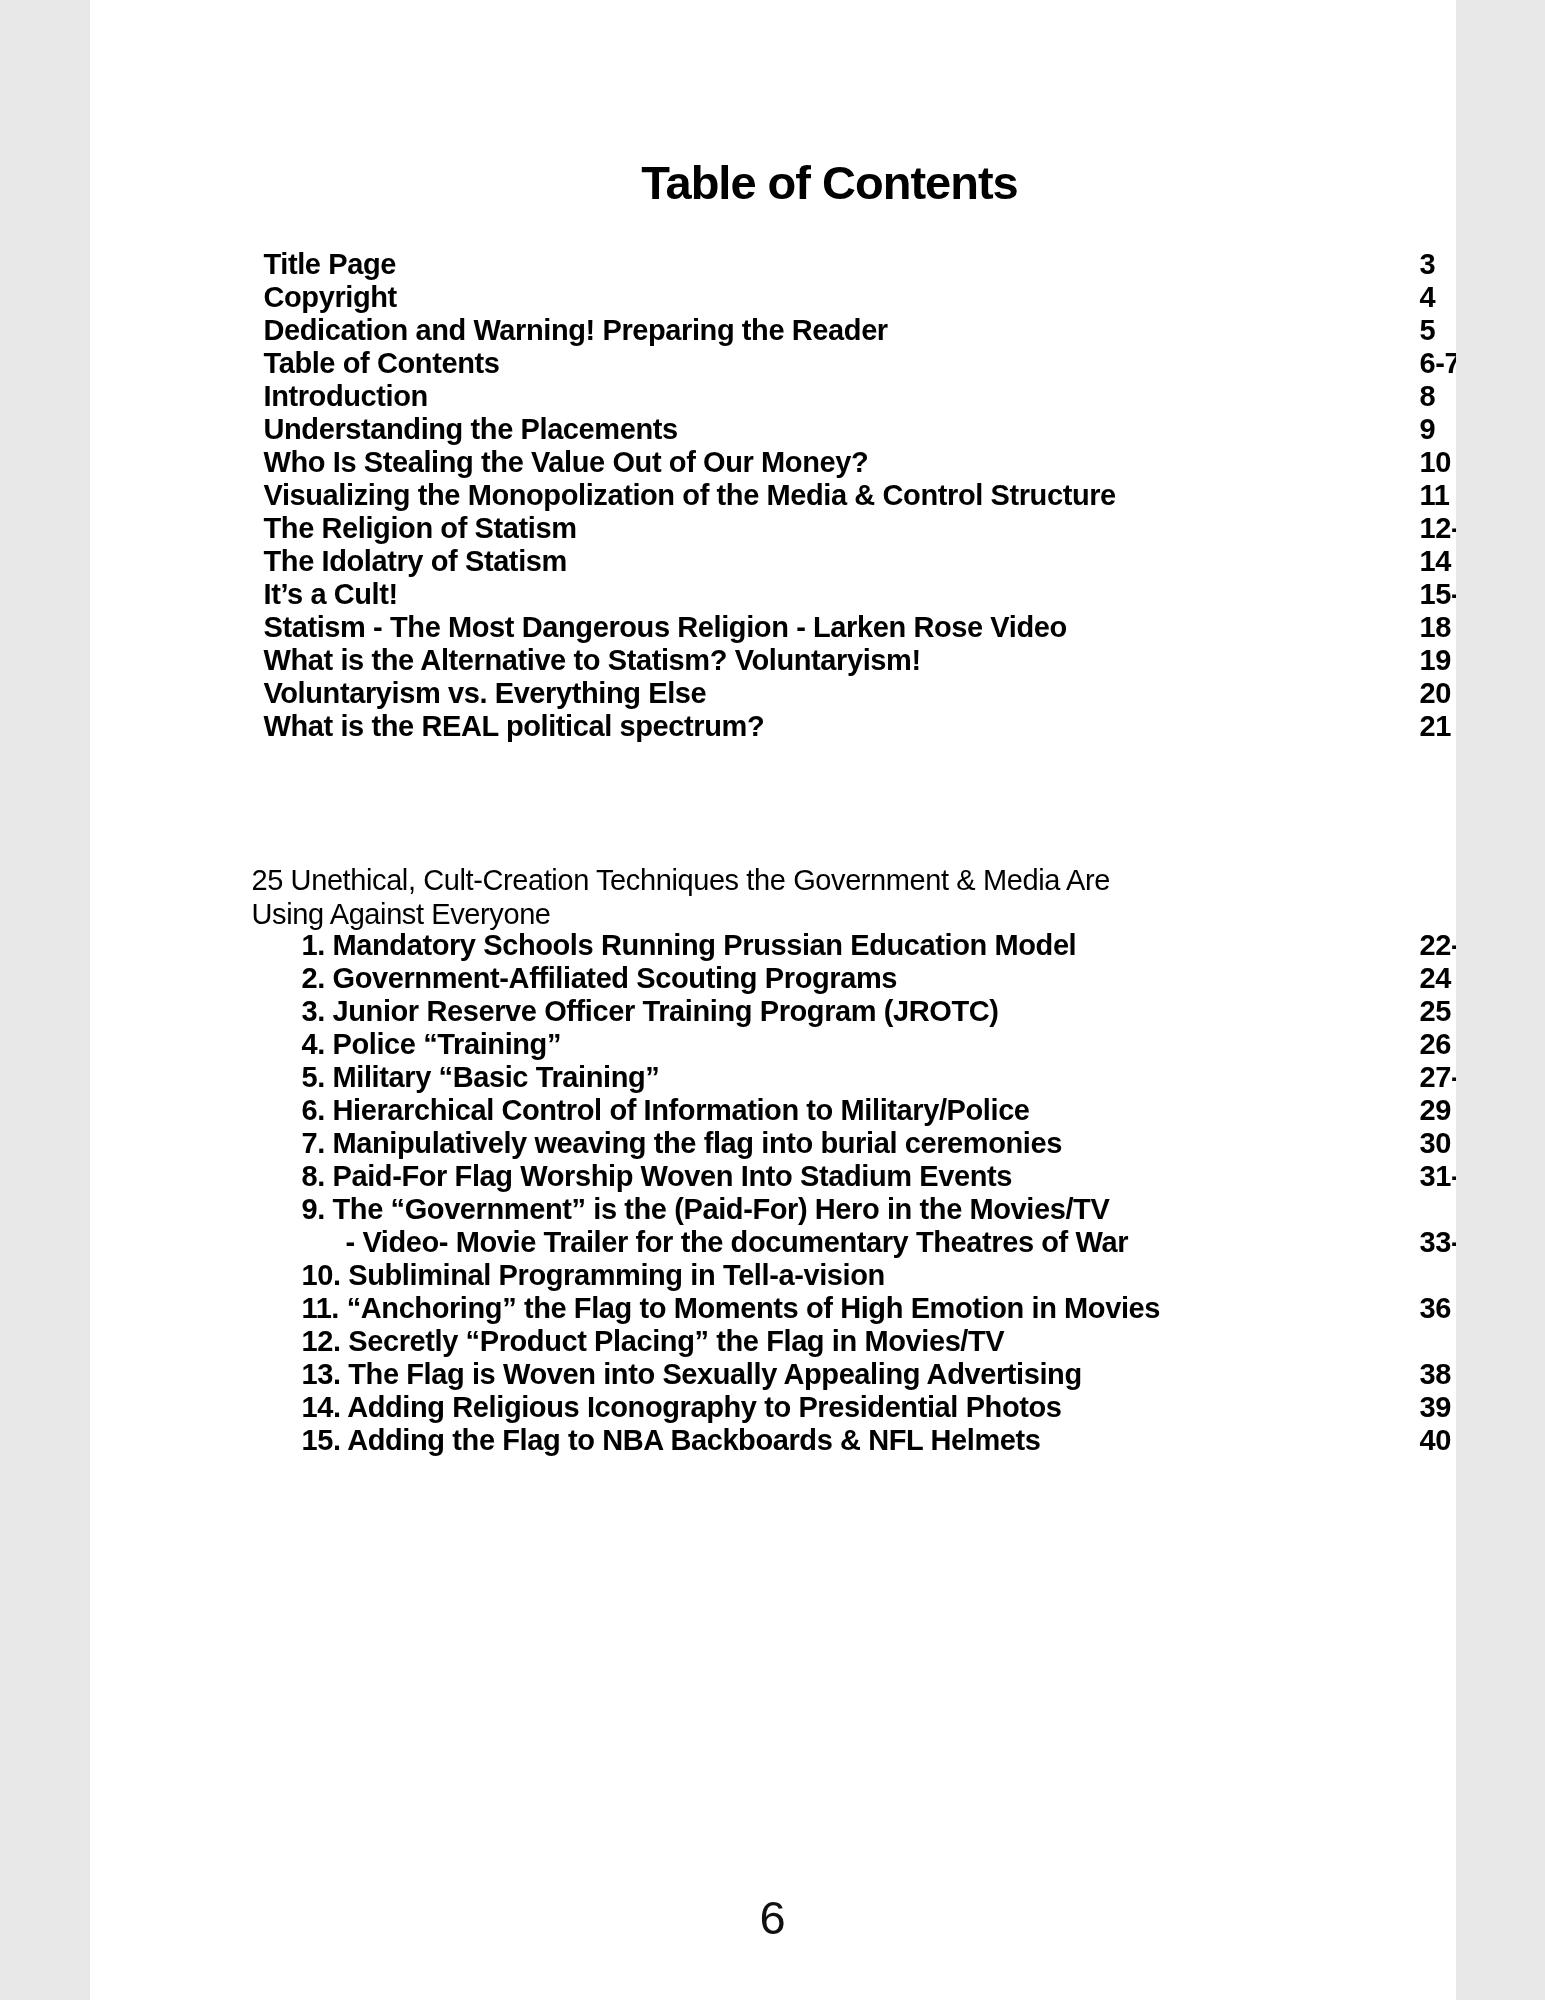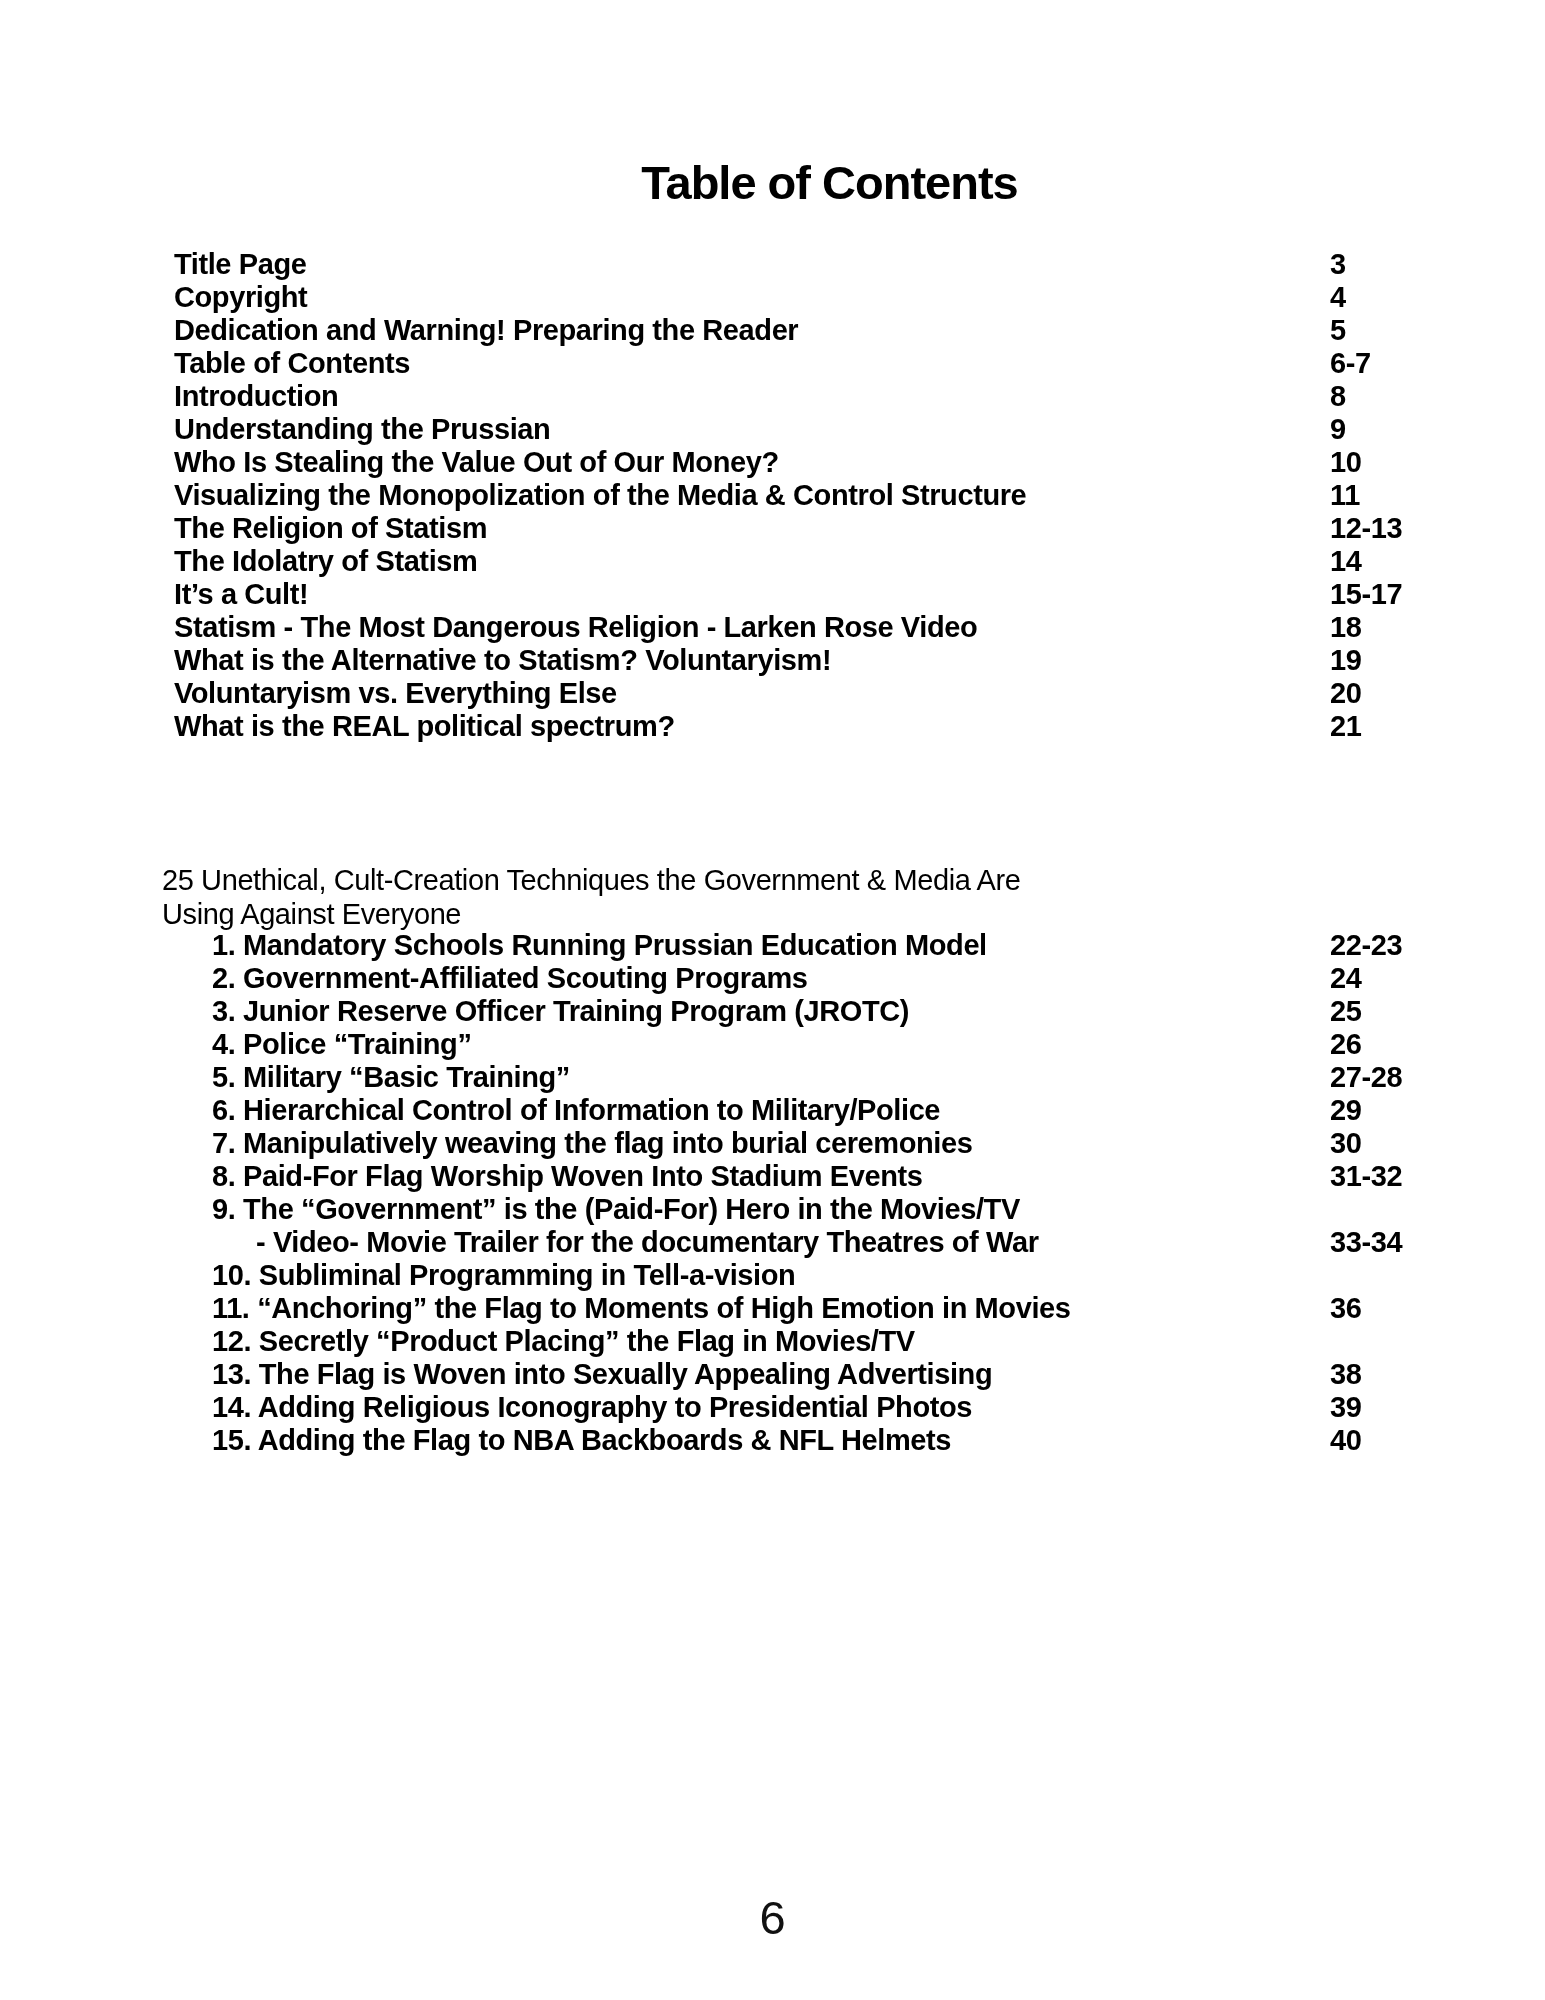--- a/index.html
+++ b/index.html
@@ -1,18 +1,18 @@
 <!DOCTYPE html>
 <html><head>
 <meta charset="utf-8">
 <style>
   html, body { margin: 0; padding: 0; background: #e8e8e8; }
   .page {
     position: relative;
-    width: 1545px;
+    width: 1366px;
     height: 2000px;
     margin: 0 auto;
     background: #ffffff;
     overflow: hidden;
     font-family: "Liberation Sans", sans-serif;
     color: #000000;
   }
   .doc-title {
     position: absolute;
     top: 128px;
@@ -88,21 +88,21 @@
       </div>
       <div class="row">
         <span class="row-label">Table of Contents</span>
         <span class="row-page">6-7</span>
       </div>
       <div class="row">
         <span class="row-label">Introduction</span>
         <span class="row-page">8</span>
       </div>
       <div class="row">
-        <span class="row-label">Understanding the Prussian</span>
+        <span class="row-label">Understanding the Placements</span>
         <span class="row-page">9</span>
       </div>
       <div class="row">
         <span class="row-label">Who Is Stealing the Value Out of Our Money?</span>
         <span class="row-page">10</span>
       </div>
       <div class="row">
         <span class="row-label">Visualizing the Monopolization of the Media &amp; Control Structure</span>
         <span class="row-page">11</span>
       </div>

